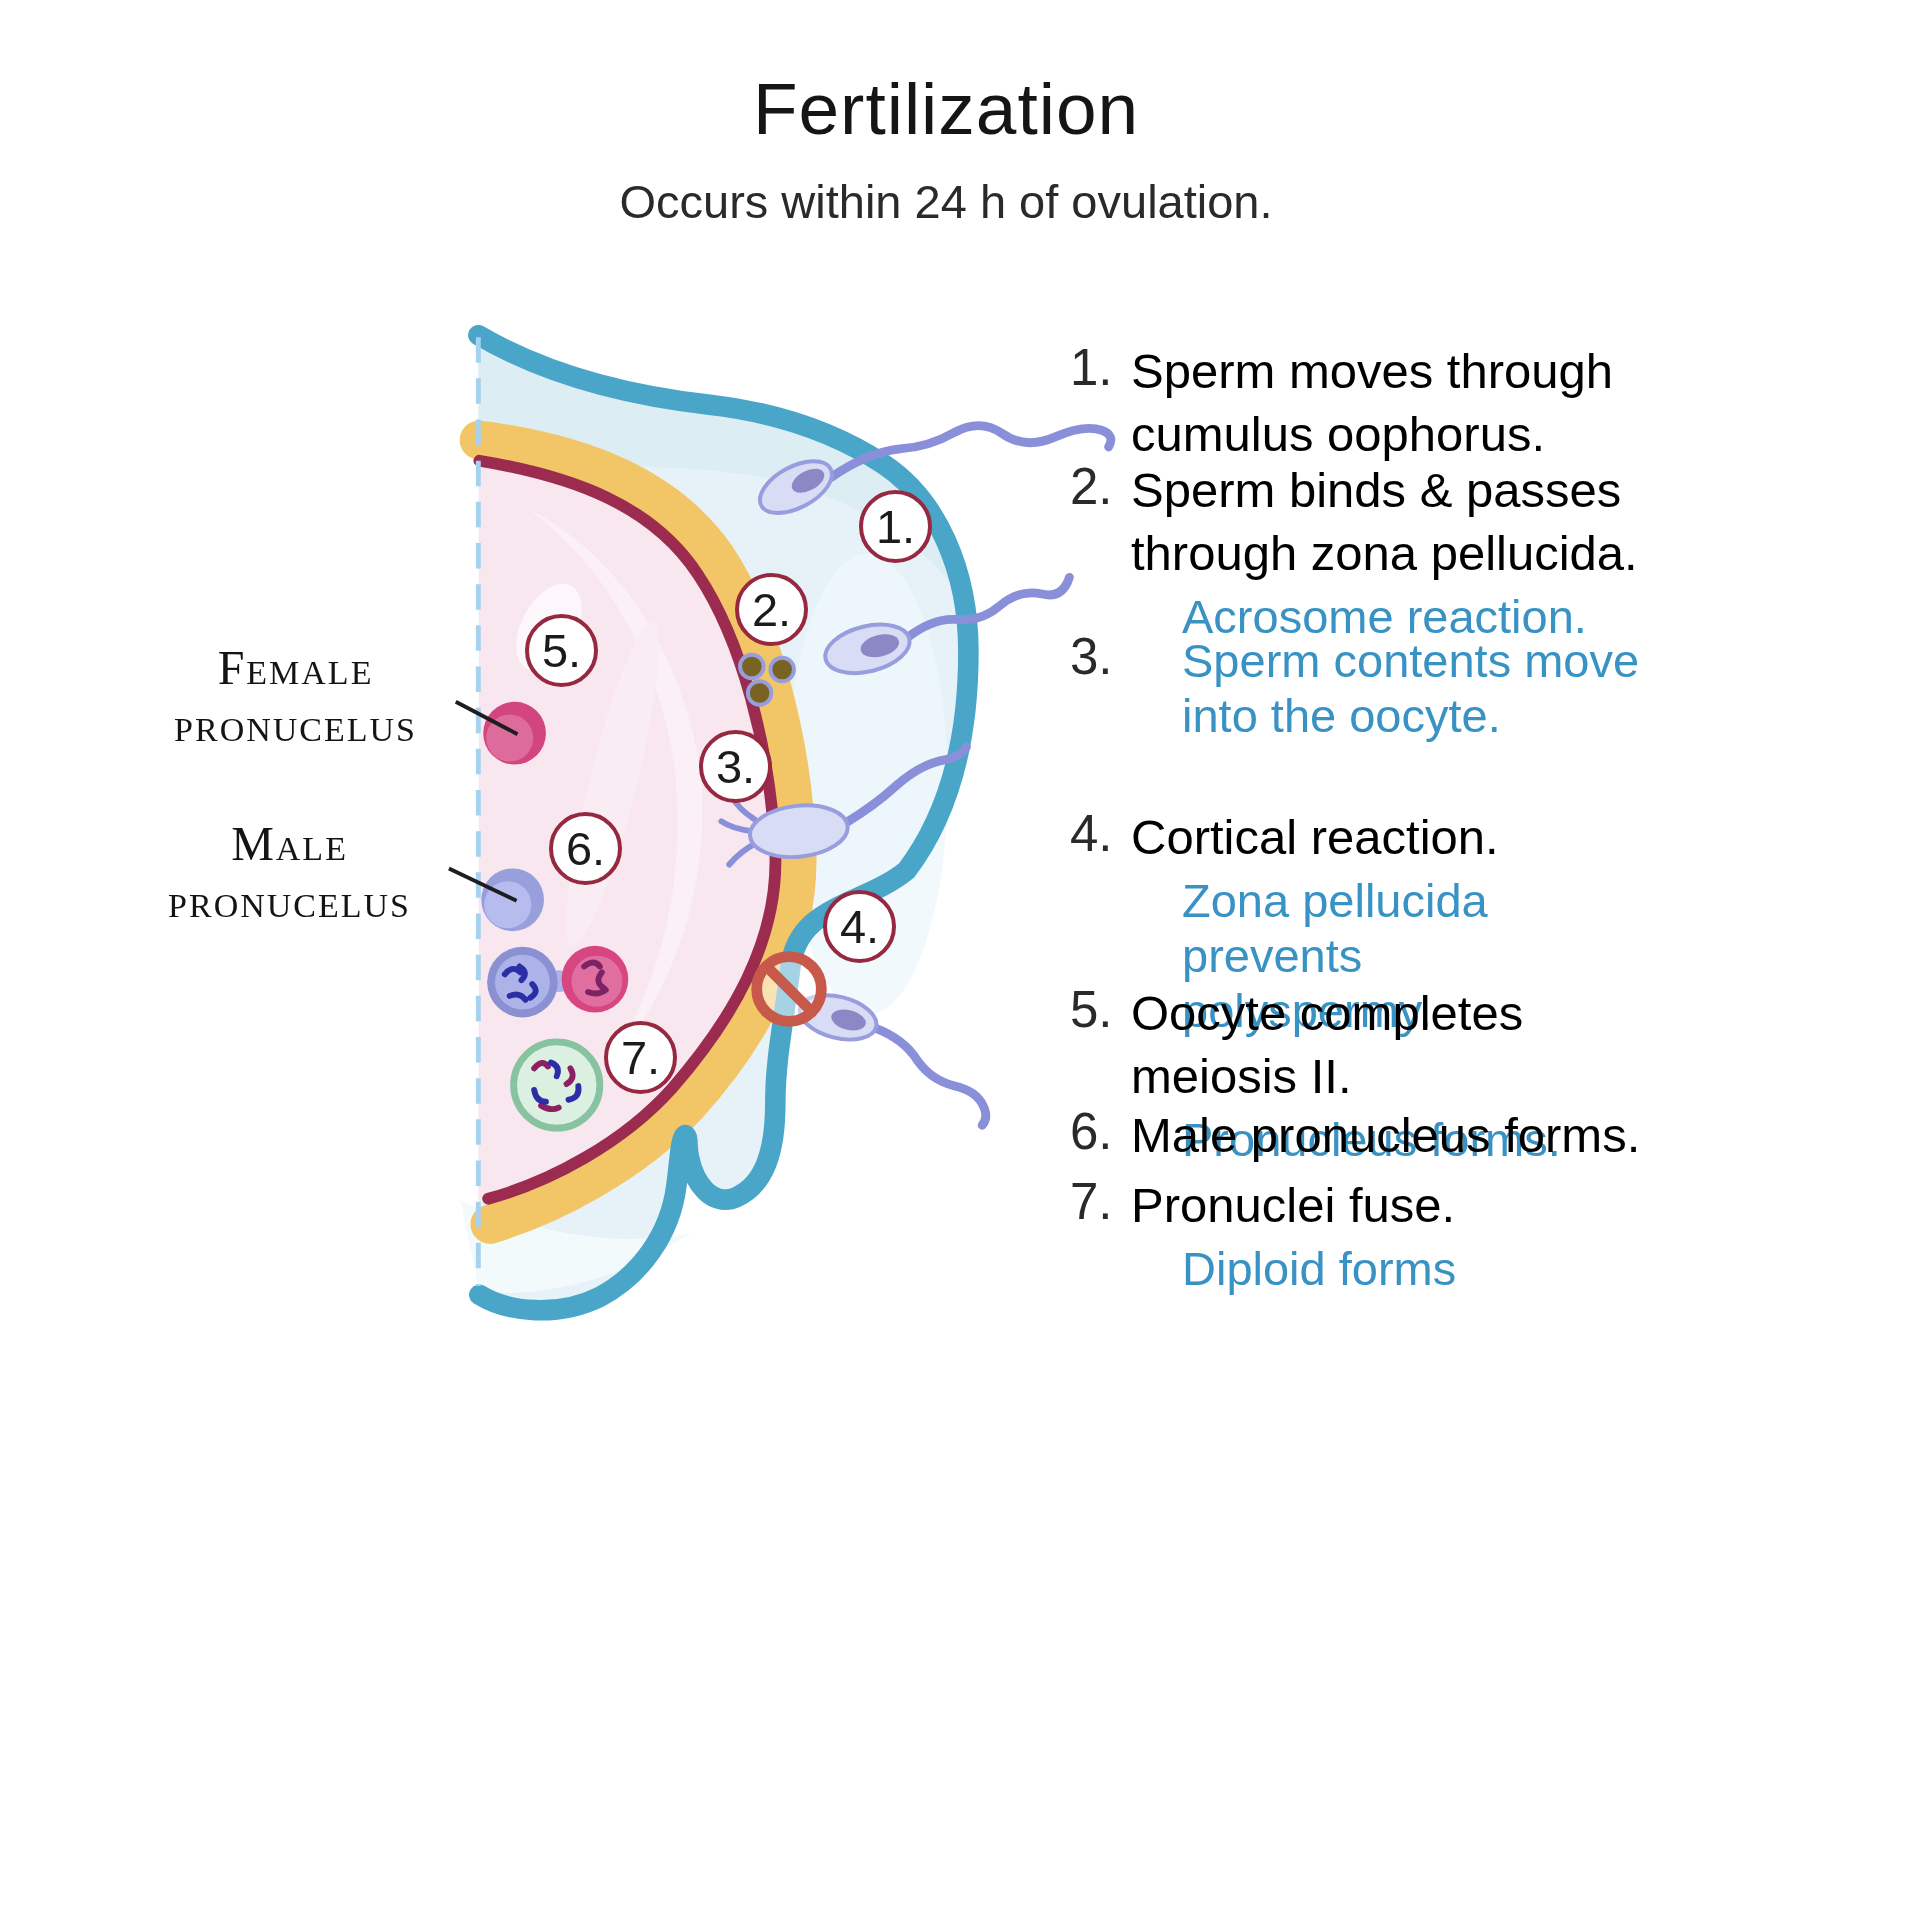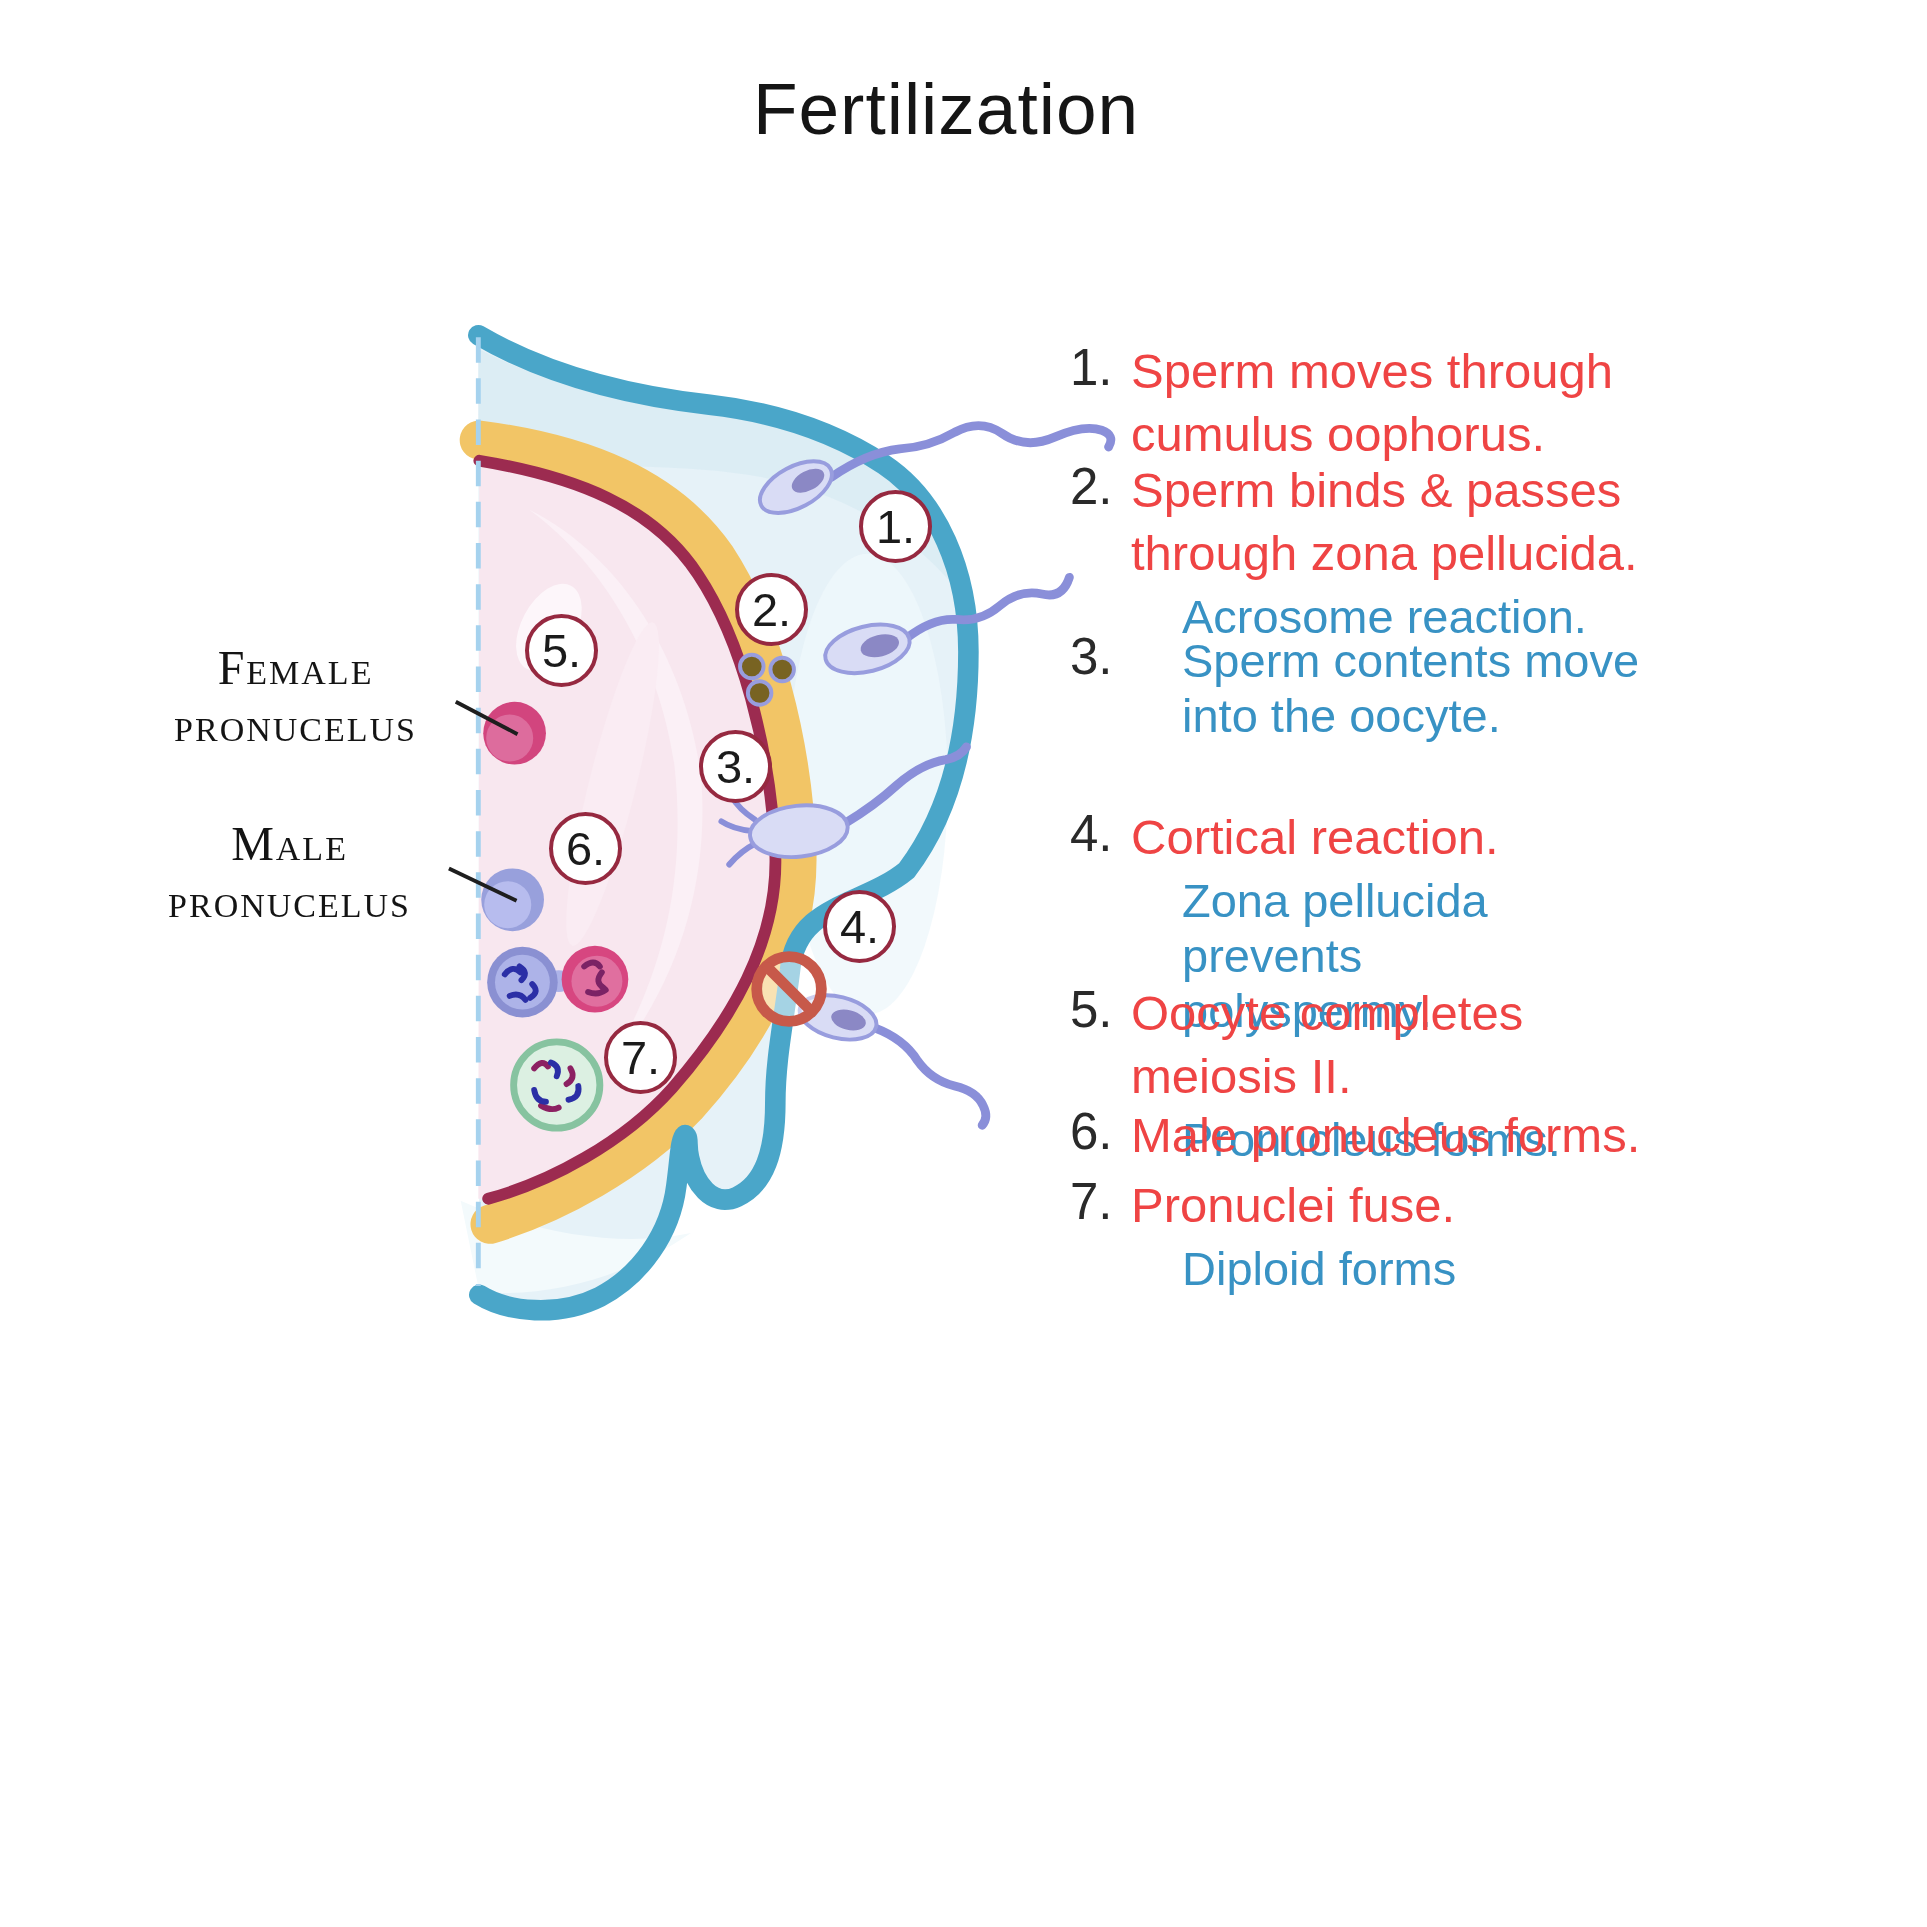--- a/index.html
+++ b/index.html
@@ -21,21 +21,21 @@
 
   .side-label{position:absolute;text-align:center;font-family:"Liberation Serif",serif;
               font-variant:small-caps;font-size:48px;line-height:57px;letter-spacing:2px;
               color:#141414;}
   .lbl-female{right:1475px;top:639px;}
   .lbl-male{right:1481px;top:815px;}
 
   .steps{position:absolute;left:1070px;top:0;width:588px;}
   .step{position:absolute;left:0;width:588px;}
   .step .num{position:absolute;left:0;top:-2px;font-size:51px;color:#2a2a2a;}
-  .step .txt{margin-left:61px;font-size:49px;line-height:63px;color:#ef4444;
+  .step .txt{margin-left:61px;font-size:49px;line-height:63px;color:#000000;
              white-space:pre-line;}
   .step .note{margin-left:112px;margin-top:3.9px;font-size:47px;line-height:55px;
               color:#3892c4;white-space:pre-line;}
   .step .note:empty{display:none;}
   .s1{top:340px;} .s2{top:459px;} .s3{top:629px;} .s4{top:806px;}
   .s5{top:982px;} .s6{top:1104px;} .s7{top:1174px;}
 </style>
 </head>
 <body>
 
@@ -153,20 +153,21 @@
     </g>
 
     <g>
       <circle cx="568" cy="1107" r="44" fill="#DCF0E2" stroke="#87C3A0" stroke-width="7"></circle>
       <path d="M 545 1090 q 8 -10 14 -2 M 582 1090 q 6 10 -4 16 M 552 1128 q 10 6 18 2" fill="none" stroke="#8C2162" stroke-width="6" stroke-linecap="round"></path>
       <path d="M 562 1084 q 10 4 6 14 M 590 1108 q 2 12 -10 14 M 545 1112 q 2 12 12 12" fill="none" stroke="#2B2FA6" stroke-width="6" stroke-linecap="round"></path>
     </g>
   </svg>
 
   <div class="page-title">Fertilization</div>
+  <div class="page-subtitle">Occurs within 24 h of ovulation.</div>
 
   <div class="badge b1">
       <span>1.</span>
     </div>
   <div class="badge b2">
       <span>2.</span>
     </div>
   <div class="badge b3">
       <span>3.</span>
     </div>

